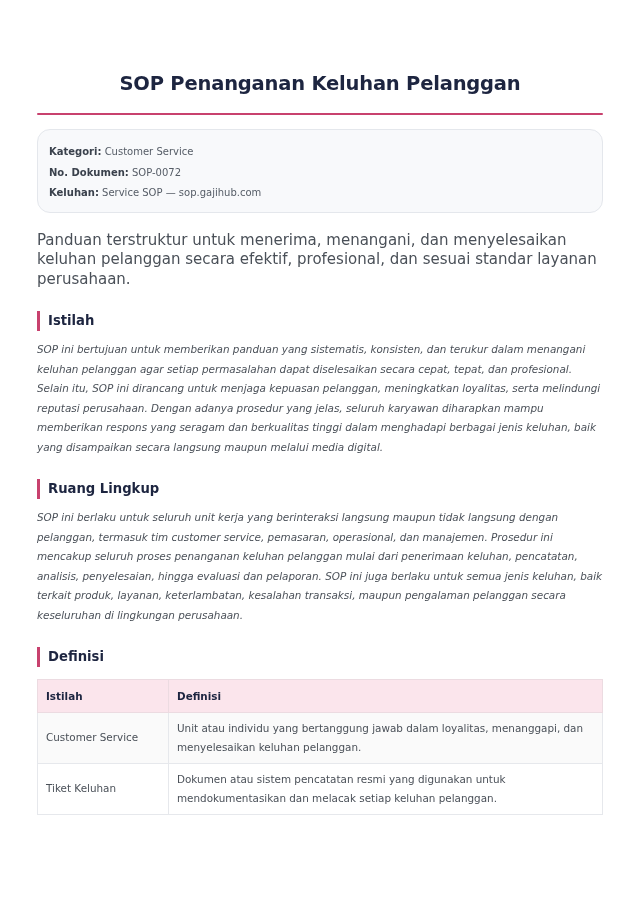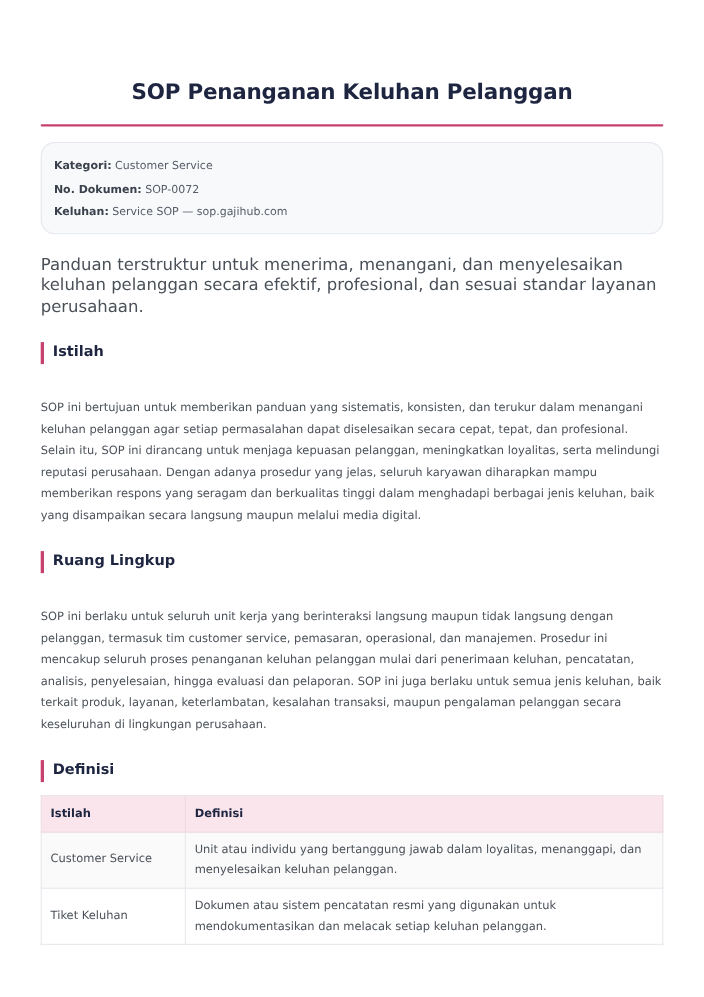--- a/index.html
+++ b/index.html
@@ -38,22 +38,22 @@
     font-size: 15px; line-height: 19.5px; color: #4a5058;
   }
   .section-h {
     margin-top: 22px;
     border-left: 3px solid #c8416e;
     padding-left: 8px;
     font-size: 13.2px; font-weight: bold; color: #1d2540;
     line-height: 20px; height: 20px;
   }
   .para {
-    margin-top: 31px;
-    font-size: 10.4px; line-height: 19.5px; color: #4a5058;
+    margin-top: 9px;
+    font-size: 10.4px; line-height: 19.5px; color: #4a5058; font-style: italic;
   }
   table.defs {
     margin-top: 12px;
     width: 100%;
     border-collapse: collapse;
     font-size: 10.4px; color: #4a5058;
   }
   table.defs th {
     background: #fbe5ec;
     color: #1d2540; font-weight: bold; text-align: left;

